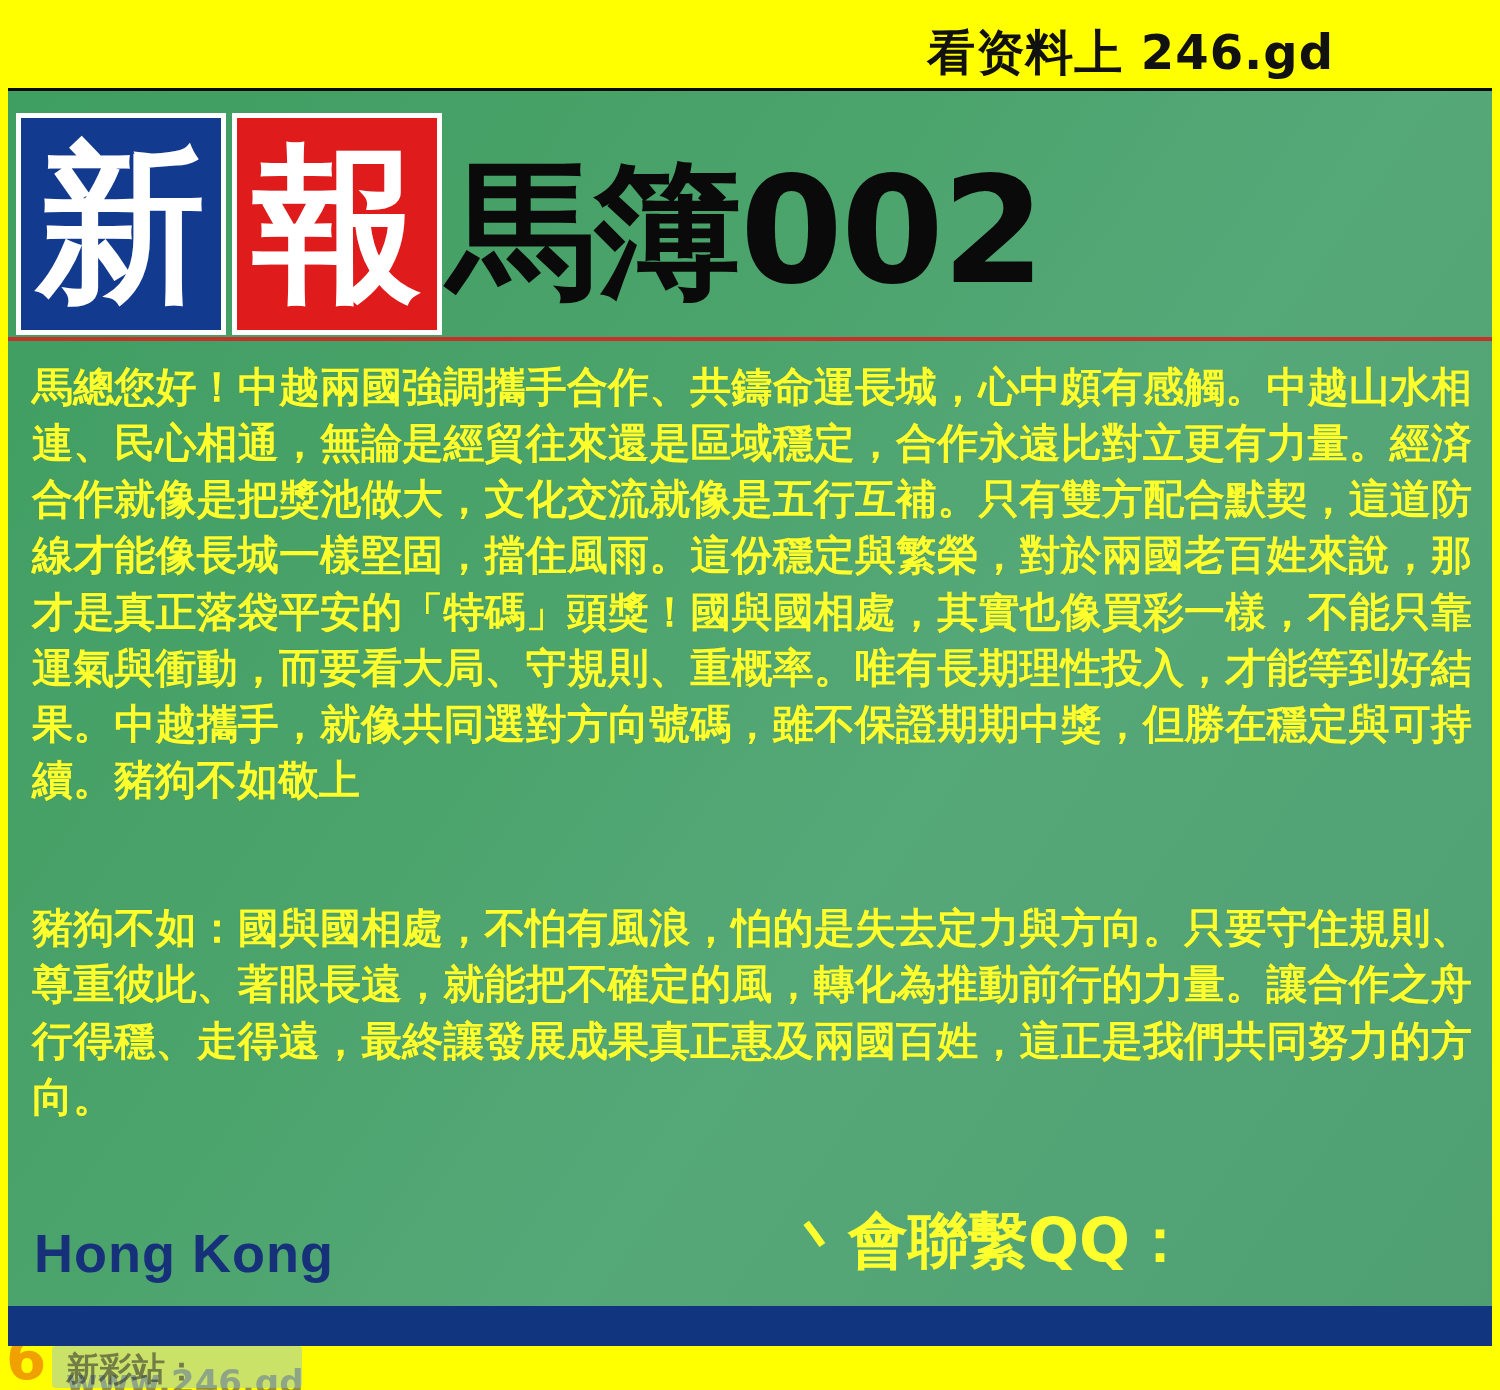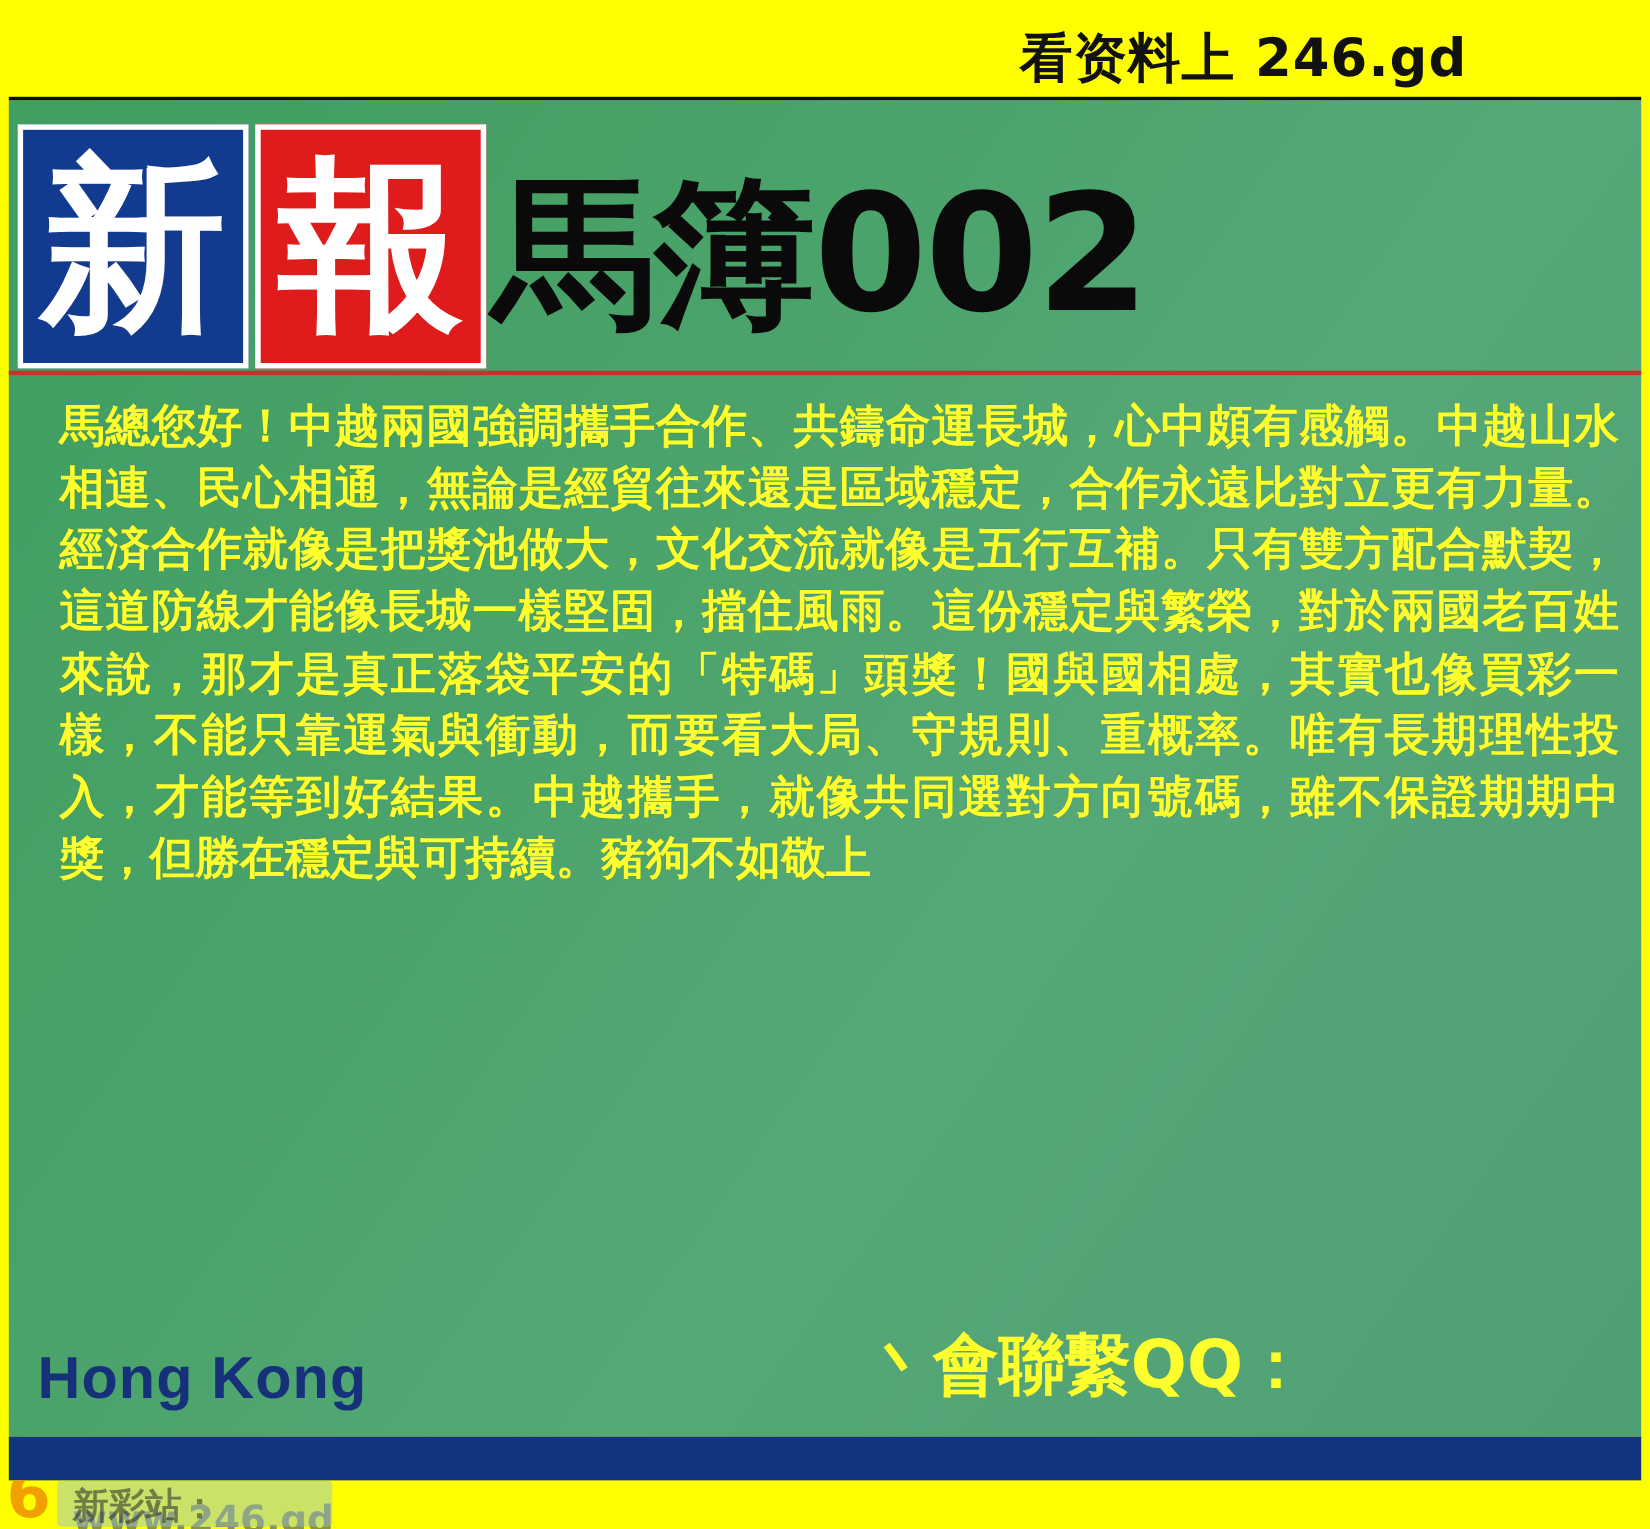--- a/index.html
+++ b/index.html
@@ -103,21 +103,20 @@
     height: 4px;
     background: #c4322a;
   }
 
   
   .body-copy {
     position: absolute;
     left: 24px;
     right: 20px;
     top: 268px;
-    margin-left: 22px;
   }
   .para {
     color: #ffff2e;
     font-size: 41px;
     line-height: 1.37;
     text-align: justify;
     font-weight: bold;
     margin: 0;
     text-shadow: 0 0 1px rgba(0,0,0,0.25);
     font-family: "DejaVu Sans", "Liberation Sans", sans-serif;
@@ -234,20 +233,21 @@
     </div>
     <div class="logo-box logo-bao">
       <span class="logo-glyph">報</span>
     </div>
     <div class="masthead-title">馬簿002</div>
     <div class="masthead-rule"></div>
   </div>
 
   <div class="body-copy">
     <p class="para">馬總您好！中越兩國強調攜手合作、共鑄命運長城，心中頗有感觸。中越山水相連、民心相通，無論是經貿往來還是區域穩定，合作永遠比對立更有力量。經済合作就像是把獎池做大，文化交流就像是五行互補。只有雙方配合默契，這道防線才能像長城一樣堅固，擋住風雨。這份穩定與繁榮，對於兩國老百姓來說，那才是真正落袋平安的「特碼」頭獎！國與國相處，其實也像買彩一樣，不能只靠運氣與衝動，而要看大局、守規則、重概率。唯有長期理性投入，才能等到好結果。中越攜手，就像共同選對方向號碼，雖不保證期期中獎，但勝在穩定與可持續。豬狗不如敬上</p>
+    <p class="para second">豬狗不如：國與國相處，不怕有風浪，怕的是失去定力與方向。只要守住規則、尊重彼此、著眼長遠，就能把不確定的風，轉化為推動前行的力量。讓合作之舟行得穩、走得遠，最終讓發展成果真正惠及兩國百姓，這正是我們共同努力的方向。</p>
   </div>
 
   <div class="footer-row">
     <div class="hongkong">Hong Kong</div>
     <div class="qq-line">丶會聯繫QQ：</div>
   </div>
 
 </div>
 
 <div class="bottom-bar"></div>

